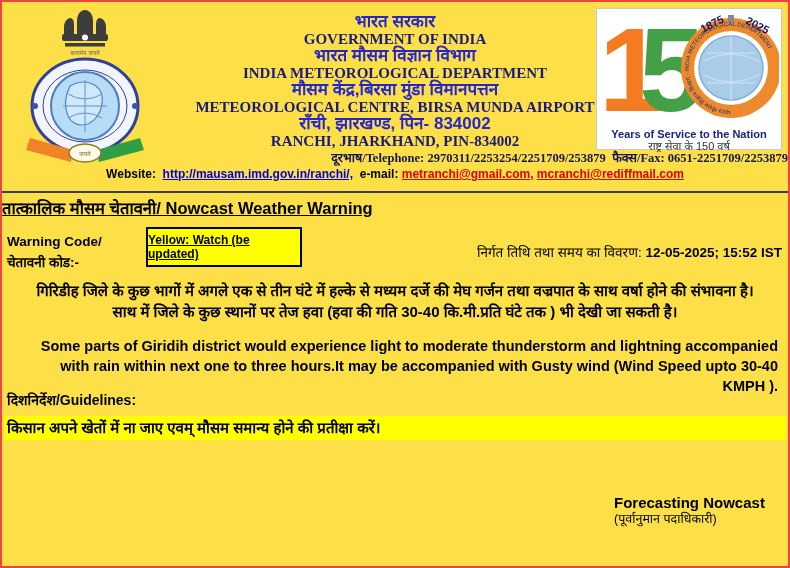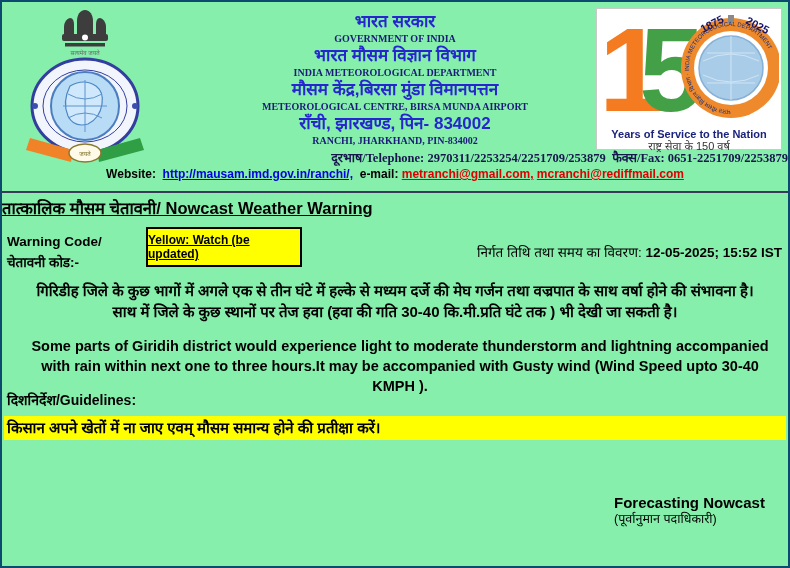--- a/index.html
+++ b/index.html
@@ -1,26 +1,26 @@
 <!DOCTYPE html>
 <html><head>
 <meta charset="utf-8">
 <style>
   html,body{margin:0;padding:0;background:#fff;}
   .page{
-    position:relative;width:786px;height:564px;border:2px solid #0c4a6e;
-    background:#86efac;overflow:hidden;
+    position:relative;width:786px;height:564px;border:2px solid #ef4444;
+    background:#fde047;overflow:hidden;
     font-family:"Liberation Sans","DejaVu Sans",sans-serif;color:#000;
   }
   .abs{position:absolute;}
   
   .imd-logo{left:16px;top:4px;width:135px;height:158px;}
   .header-text{left:0;right:0;top:10px;text-align:center;}
   .h-hi{font-size:17px;font-weight:bold;color:#2626cf;line-height:20px;}
-  .h-en{font-size:10px;font-weight:bold;color:#1a1a78;line-height:14px;
+  .h-en{font-size:15px;font-weight:bold;color:#1a1a78;line-height:14px;
         font-family:"Liberation Serif","DejaVu Serif",serif;}
   .h-phone{font-size:12.5px;font-weight:bold;color:#17174e;line-height:17px;margin-top:2px;
         font-family:"Liberation Serif","DejaVu Serif",serif;text-align:right;}
   .h-web{font-size:12px;font-weight:bold;line-height:15px;color:#000;}
   .h-web a{cursor:pointer;}
   .link-blue{color:#0000e0;text-decoration:underline;}
   .link-red{color:#e00000;text-decoration:underline;}
   .logo150{right:6px;top:6px;width:186px;height:142px;background:#fff;
            border:1px solid #c9c9c9;text-align:center;padding-top:2px;box-sizing:border-box;}
   .logo150-cap-en{font-size:11px;font-weight:bold;color:#1a237e;line-height:12px;margin-top:1px;}
@@ -30,21 +30,21 @@
   .doc-title{left:0;right:0;top:194px;font-size:16.5px;font-weight:bold;
              text-decoration:underline;color:#000;}
   .wc-label{left:5px;top:229px;font-size:13.5px;font-weight:bold;line-height:21px;}
   .wc-badge{left:144px;top:225px;width:152px;height:36px;background:#ffff00;border:2px solid #000;
             display:flex;align-items:center;justify-content:center;
             font-size:12px;font-weight:bold;text-decoration:underline;}
   .issued{right:6px;top:241px;font-size:13.5px;}
   .issued b{font-size:13.5px;}
   
   .para-hi{left:8px;right:8px;top:278px;text-align:center;font-size:15px;font-weight:bold;line-height:21px;}
-  .para-en{left:10px;right:10px;top:334px;text-align:center;font-size:14.5px;font-weight:bold;line-height:20px;margin-left:10px;}
+  .para-en{left:10px;right:10px;top:334px;text-align:right;font-size:14.5px;font-weight:bold;line-height:20px;margin-left:10px;}
   .guide-label{left:5px;top:388px;font-size:14px;font-weight:bold;}
   .guide-box{left:2px;right:2px;top:414px;background:#ffff00;font-size:15px;font-weight:bold;
              line-height:20px;padding:2px 3px;color:#000;}
   .sig{left:612px;top:492px;}
   .sig-en{font-size:15px;font-weight:bold;line-height:18px;}
   .sig-hi{font-size:12.5px;line-height:15px;}
   
   .colour-bar{left:2px;right:2px;top:542px;height:22px;display:flex;}
   .bar-cell{border:2px solid #000;box-sizing:border-box;height:22px;display:flex;
             align-items:center;justify-content:center;font-size:12.5px;font-weight:bold;}

